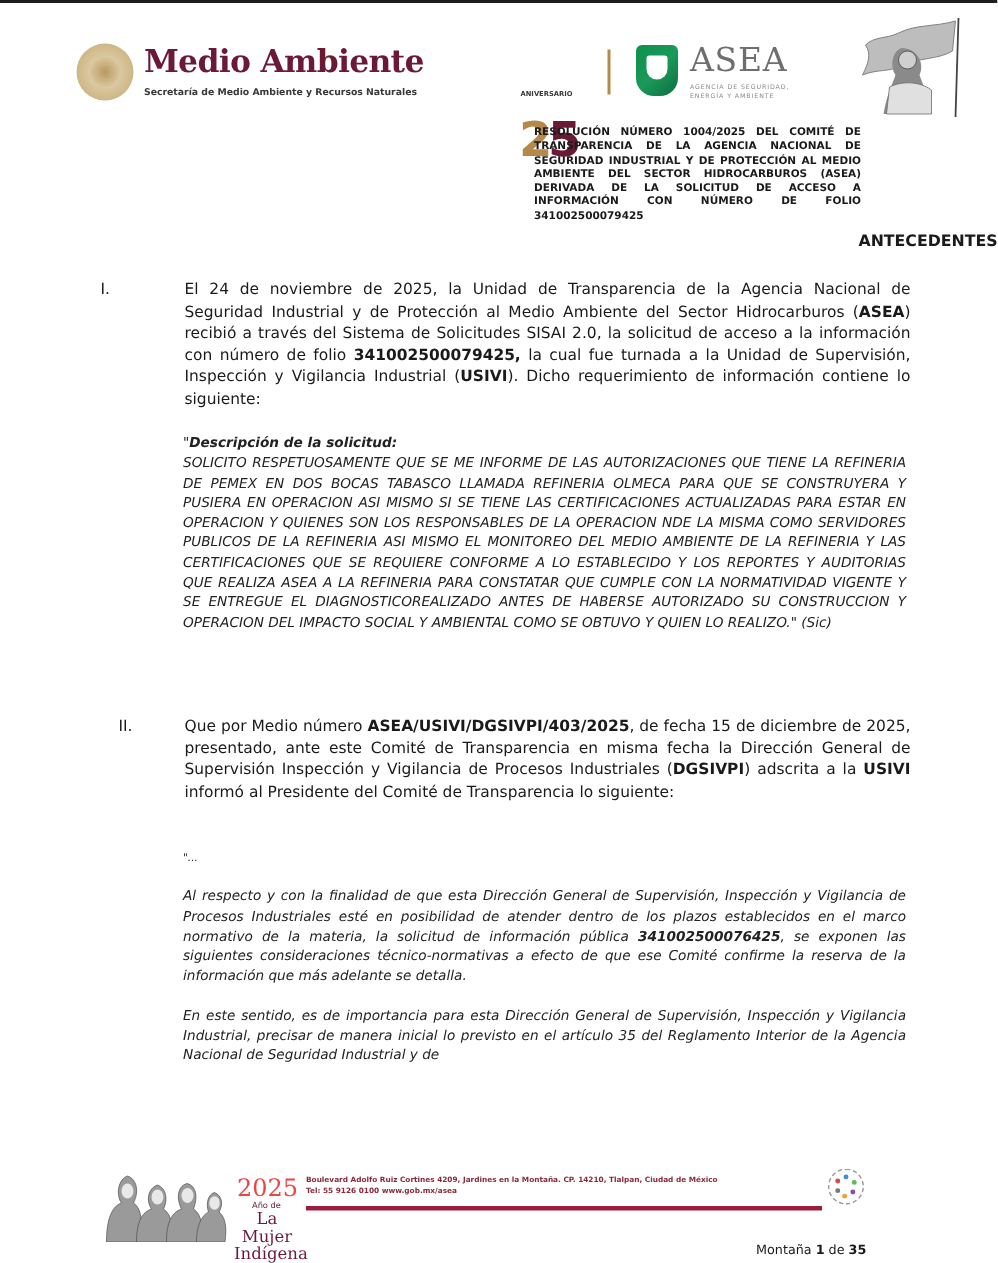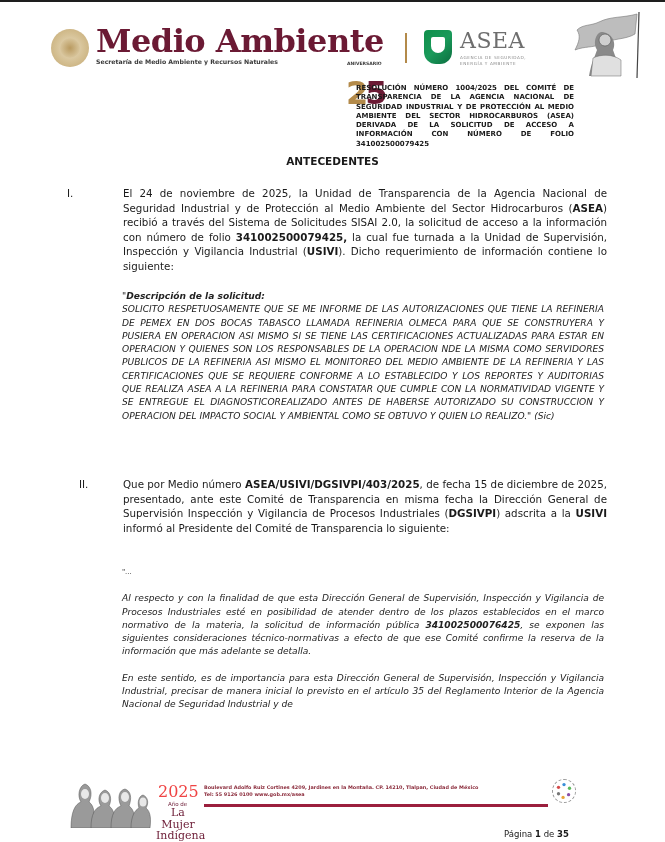--- a/index.html
+++ b/index.html
@@ -7,21 +7,21 @@
   body { position:relative; font-family:"DejaVu Sans", sans-serif; color:#1a1a1a; }
   .topbar { position:absolute; left:0; top:0; width:665px; height:2px; background:#1e1e1e; }
 
   
   .header { position:absolute; left:0; top:0; width:665px; height:80px; }
   .seal { position:absolute; left:51px; top:29px; width:38px; height:38px; border-radius:50%;
           background:radial-gradient(circle at 50% 50%, #e9dcc0 0%, #d4bf92 55%, #c3a771 100%); }
   .seal::after { content:""; position:absolute; left:9px; top:9px; width:20px; height:20px; border-radius:50%;
           background:radial-gradient(circle, #b99a60 0%, #d8c59c 70%); }
   .ma-title { position:absolute; left:96px; top:26px; font-family:"DejaVu Serif", serif; font-weight:bold;
-          font-size:32px; color:#6b1a34; letter-spacing:-0.5px; line-height:30px; }
+          font-size:21px; color:#6b1a34; letter-spacing:-0.5px; line-height:30px; }
   .ma-sub { position:absolute; left:96px; top:58px; font-size:6.2px; font-weight:bold; color:#3a3a3a; }
   .anniv { position:absolute; left:346px; top:29px; width:46px; height:40px; }
   .anniv-num { position:absolute; left:0; top:-2px; font-family:"DejaVu Sans", sans-serif; font-weight:bold;
           font-size:32px; color:#6b1a34; letter-spacing:-3px; line-height:36px;margin-top:48px; }
   .anniv-num .two { color:#b38a4a; }
   .anniv-lbl { position:absolute; left:1px; top:32px; font-size:4.5px; font-weight:bold; color:#3a3a3a; }
   .vsep { position:absolute; left:405px; top:33px; width:2px; height:30px; background:#b38a4a; }
   .shield { position:absolute; left:424px; top:30px; width:28px; height:34px;
           background:linear-gradient(135deg,#0f8f4b 0%,#1a9a5a 50%,#0c6e40 100%);
           border-radius:4px 4px 12px 12px; }
@@ -29,21 +29,21 @@
           border-radius:2px 2px 7px 7px; }
   .asea { position:absolute; left:460px; top:28px; font-family:"DejaVu Serif", serif; font-size:22px;
           color:#6e6e6e; line-height:26px; letter-spacing:0.5px; }
   .asea-sub { position:absolute; left:460px; top:55px; font-size:4.2px; color:#8a8a8a; letter-spacing:0.6px; line-height:5.5px; }
   .heroine { position:absolute; left:571px; top:10px; width:72px; height:68px; }
 
   
   .resolution { position:absolute; left:356px; top:84px; width:218px; font-size:7px; font-weight:bold;
           line-height:9.3px; text-align:justify; color:#1a1a1a; }
 
-  .section-title { position:absolute; left:0; width:665px; top:155px; text-align:center;
+  .section-title { position:absolute; left:0; width:665px; top:155px; text-align:right;
           font-size:10.5px; font-weight:bold; }
 
   .item { position:absolute; font-size:10.3px; line-height:14.6px; text-align:justify; }
   .num { position:absolute; font-size:10.3px; line-height:14.6px; }
   b { font-weight:bold; }
 
   .quote { position:absolute; font-size:9.1px; line-height:13.3px; font-style:italic; text-align:justify; color:#222; }
 
   
   .footer-img { position:absolute; left:67px; top:776px; width:85px; height:52px; }
@@ -142,17 +142,17 @@
 <svg class="footer-badge" viewBox="0 0 24 24">
   <circle cx="12" cy="5" r="1.8" fill="#3a8fd8"></circle>
   <circle cx="18" cy="9" r="1.8" fill="#5bb85b"></circle>
   <circle cx="17" cy="16" r="1.8" fill="#8a4ea8"></circle>
   <circle cx="11" cy="19" r="1.8" fill="#e8a33a"></circle>
   <circle cx="6" cy="15" r="1.8" fill="#777"></circle>
   <circle cx="6" cy="8" r="1.8" fill="#d44a4a"></circle>
 </svg>
 
 <div class="pager">
-  <span>Página</span>
+  <span>Montaña</span>
   <b>1</b>
   <span>de</span>
   <b>35</b>
 </div>
 
 </body></html>

